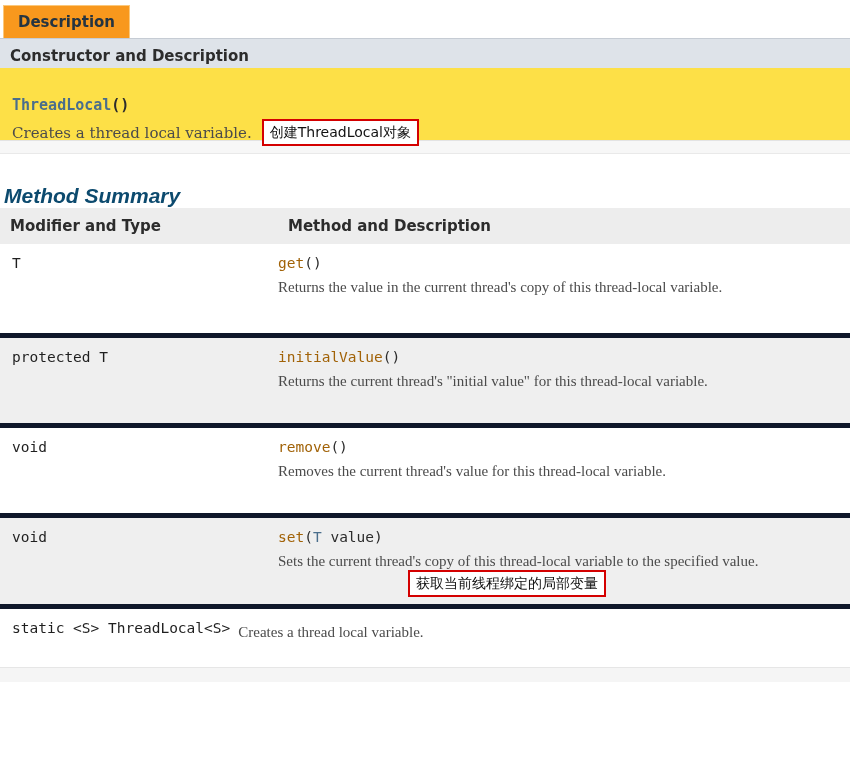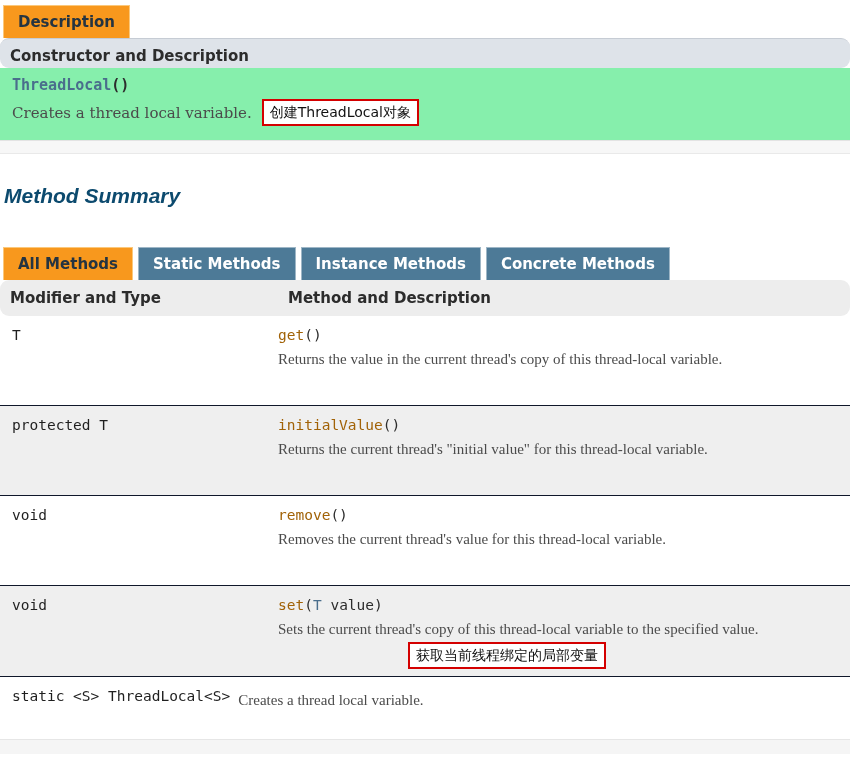--- a/index.html
+++ b/index.html
@@ -53,21 +53,20 @@
     margin-left: 5px;
   }
 
   
   .col-head {
     display: flex;
     box-sizing: border-box;
     font-weight: bold;
     font-size: 15px;
     color: #2c2c2c;
-    border-radius: 9px;
   }
   .col-head.ctor {
     background: #dee3e9;
     padding: 8px 0 8px 10px;
     border-top: 1px solid #c6ccd4;
   }
   .col-head.method {
     background: #ededed;
     padding: 7px 0 7px 10px;
     border-top: 2px solid transparent;
@@ -123,22 +122,22 @@
     line-height: 1.32;
     color: #4b4b4b;
     margin-top: 4px;
     max-width: 500px;
   }
   .desc.wide { max-width: 520px; }
 
   
   .ctor-row {
     display: block;
-    background: #86efac;
-    padding: 8px 0 14px 12px;
+    background: #fde047;
+    padding: 28px 0 14px 12px;
     box-sizing: border-box;
   }
   .ctor-sig {
     font-family: "DejaVu Sans Mono", monospace;
     font-size: 15px;
     color: #4a6e8c;
     font-weight: bold;
   }
   .ctor-sig .paren { color: #2c2c2c; font-weight: bold; }
   .ctor-desc-line {
@@ -183,21 +182,21 @@
 
   .spacer-band {
     background: #f7f7f7;
     border-top: 1px solid #e3e3e3;
     border-bottom: 1px solid #e9e9e9;
   }
   .bottom-band {
     background: #f5f5f5;
     border-top: 1px solid #e6e6e6;
   }
-  .row-sep { border-top: 1px solid #0f172a; }
+  .row-sep { border-top: 5px solid #0f172a; }
 </style>
 </head>
 <body>
 
 <div class="summary-block">
 
   <div class="tab-strip" style="height:38px;">
     <div class="tab active">Description</div>
   </div>
 
@@ -215,26 +214,20 @@
     </div>
   </div>
 
   <div class="spacer-band" style="height:12px;"></div>
 </div>
 
 <div class="summary-block" style="margin-top:30px;">
 
   <div class="section-title">Method Summary</div>
 
-  <div class="tab-strip" style="height:50px;margin-top:22px;">
-    <div class="tab active">All Methods</div>
-    <div class="tab inactive">Static Methods</div>
-    <div class="tab inactive">Instance Methods</div>
-    <div class="tab inactive">Concrete Methods</div>
-  </div>
 
   <div class="col-head method" style="height:36px;">
     <div class="c1">Modifier and Type</div>
     <div class="c2">Method and Description</div>
   </div>
 
   <div class="row alt-white" style="height:89px;">
     <div class="cell-type">T</div>
     <div class="cell-desc">
       <div class="sig">

